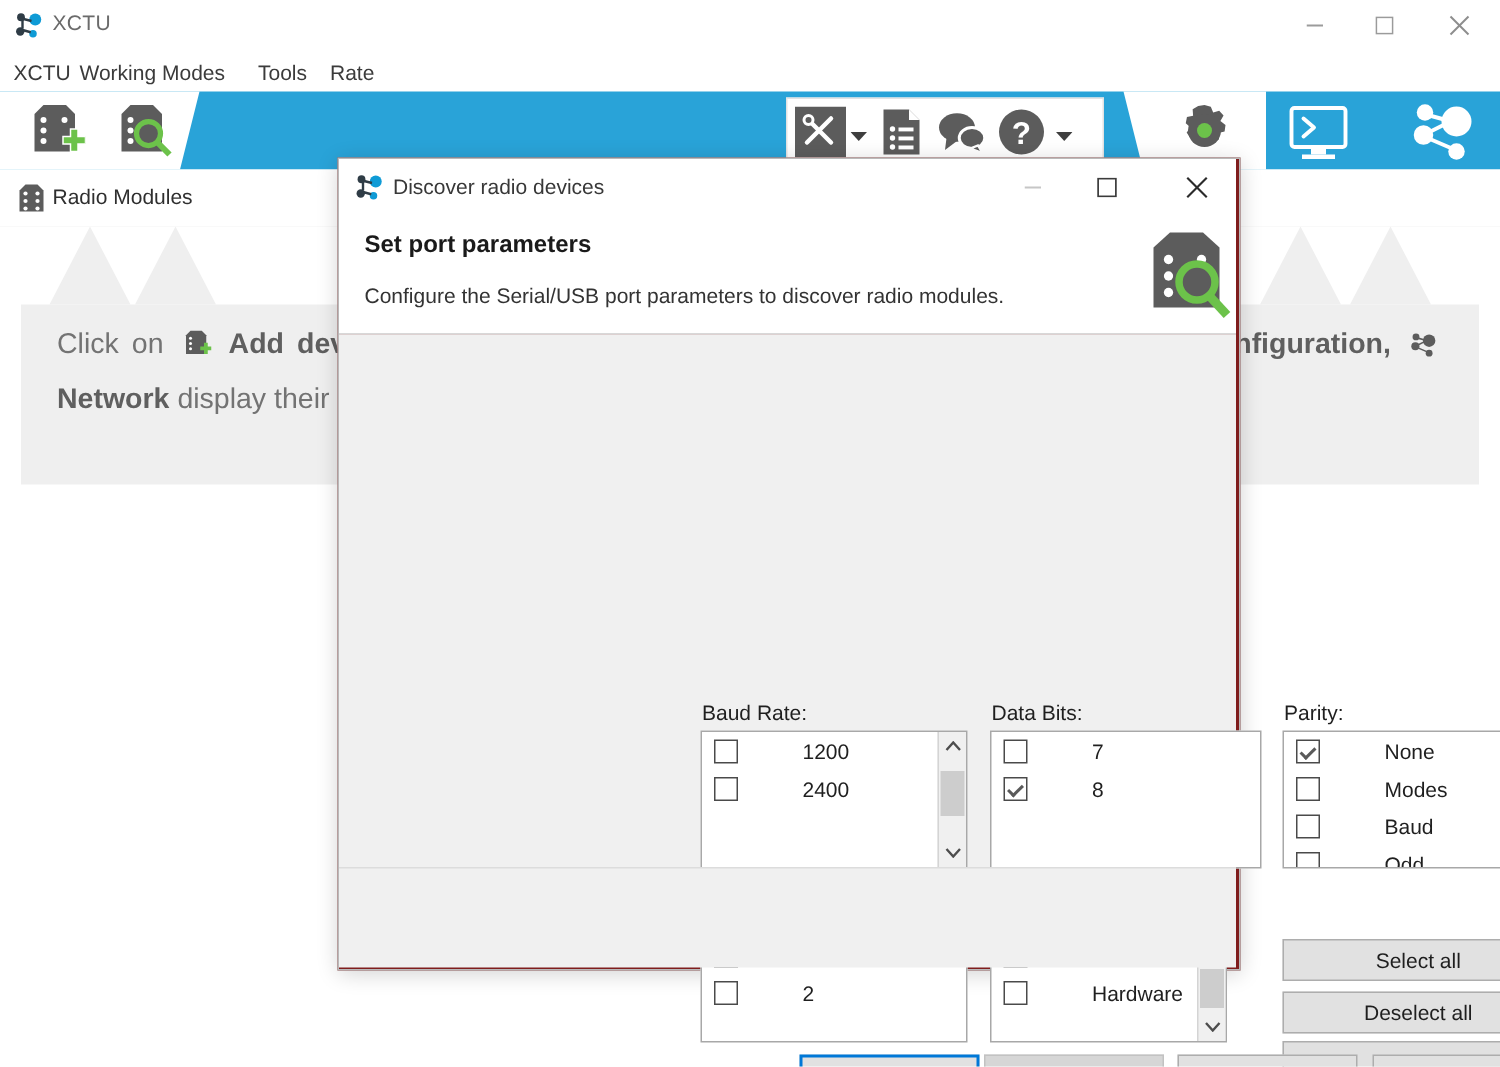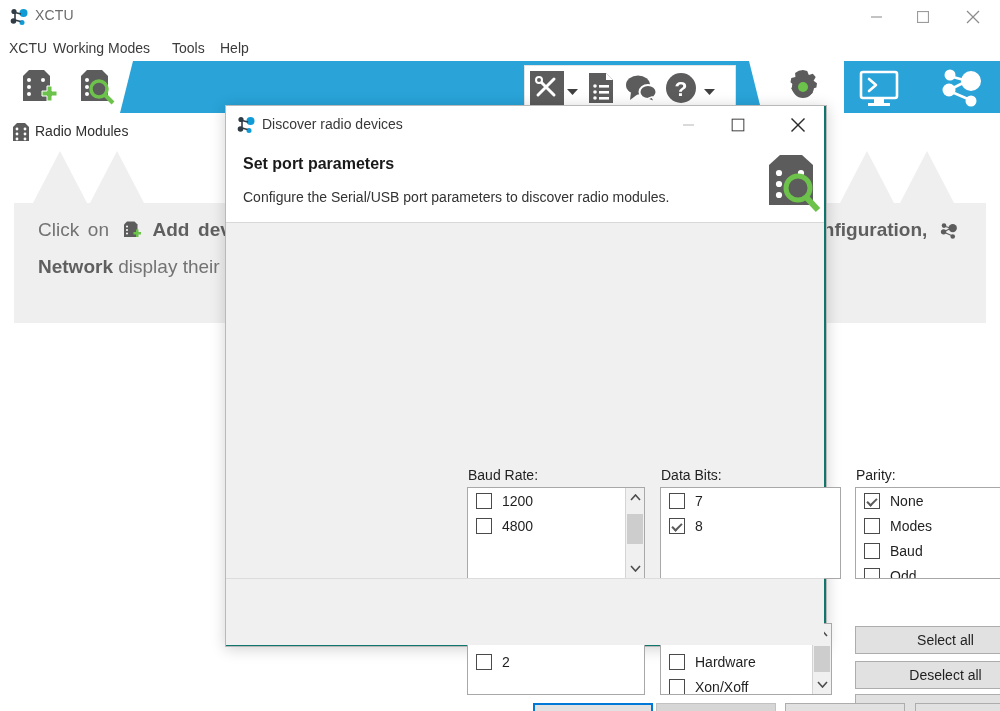--- a/index.html
+++ b/index.html
@@ -51,42 +51,42 @@
   
   #welcome-panel{position:absolute;left:0;top:151px;width:1000px;height:560px;background:#ffffff;overflow:hidden;}
   #welcome-box{position:absolute;left:14px;top:52px;width:972px;height:120px;background:#efefef;}
   .tooth{position:absolute;top:0;width:0;height:0;border-left:27px solid transparent;border-right:27px solid transparent;border-bottom:52px solid #efefef;}
   #welcome-text{position:absolute;left:0;top:0;width:972px;height:120px;
     font-size:19px;line-height:37px;color:#737373;text-align:justify;padding:8px 24px;box-sizing:border-box;}
   .wt-strong{font-weight:bold;color:#5f5f5f;}
   .inline-ico{display:inline-block;width:20px;height:20px;vertical-align:-4px;margin:0 3px;}
 
   
-  #dialog{position:absolute;left:225px;top:105px;width:600px;height:540px;background:#0f766e;
+  #dialog{position:absolute;left:225px;top:105px;width:600px;height:540px;background:#7f1d1d;
     border:1px solid #b9b9b9;box-shadow:0 2px 14px rgba(0,0,0,.18);}
   #dlg-titlebar{position:absolute;left:0;top:0;width:598px;height:38px;background:#ffffff;}
   #dlg-logo{position:absolute;left:10px;top:9px;width:20px;height:20px;}
   #dlg-title{position:absolute;left:36px;top:10px;font-size:14px;color:#383838;}
   .dwc{position:absolute;top:0;width:46px;height:38px;cursor:default;}
   .dwc svg{position:absolute;left:50%;top:50%;transform:translate(-50%,-50%);}
   #dlg-min{left:440px;}
   #dlg-max{left:489px;}
   #dlg-close{left:549px;}
 
   #dlg-head{position:absolute;left:0;top:38px;width:598px;height:78px;background:#ffffff;border-bottom:1px solid #d8d8d8;}
   #dlg-head-title{position:absolute;left:17px;top:11px;font-size:16px;font-weight:bold;color:#1a1a1a;}
   #dlg-head-sub{position:absolute;left:17px;top:45px;font-size:14px;color:#333;}
   #dlg-head-icon{position:absolute;left:535px;top:9px;width:60px;height:62px;}
 
   #dlg-body{position:absolute;left:0;top:117px;width:598px;height:355px;background:#f0f0f0;}
   #dlg-footer{position:absolute;left:0;top:472px;width:598px;height:66px;background:#f0f0f0;border-top:1px solid #dcdcdc;}
 
   .group-label{position:absolute;font-size:14px;color:#1f1f1f;}
   .listbox{position:absolute;background:#ffffff;border:1px solid #a8a8a8;box-sizing:border-box;overflow:hidden;}
-  .listrow{position:relative;height:25px;display:flex;align-items:center;padding-left:8px;box-sizing:border-box;cursor:default;}
+  .listrow{position:relative;height:25px;display:flex;align-items:center;padding-left:8px;box-sizing:border-box;cursor:default;gap:33px;}
   .cbx{width:16px;height:16px;border:1px solid #4a4a4a;background:#ffffff;box-sizing:border-box;position:relative;flex:0 0 auto;}
   .cbx.checked:after{content:"";position:absolute;left:2px;top:4px;width:8px;height:4px;
     border-left:2px solid #5a5a5a;border-bottom:2px solid #5a5a5a;transform:rotate(-45deg);}
   .lrow-label{margin-left:10px;font-size:14px;color:#1f1f1f;}
 
   .vscroll{position:absolute;right:0;top:0;width:19px;height:100%;background:#f0f0f0;border-left:1px solid #d4d4d4;box-sizing:border-box;cursor:default;}
   .vs-arrow{position:absolute;left:0;width:18px;height:17px;display:flex;align-items:center;justify-content:center;}
   .vs-up{top:1px;} .vs-down{bottom:1px;}
   .vs-thumb{position:absolute;left:1px;width:16px;background:#cdcdcd;}
 
@@ -132,21 +132,21 @@
           <line x1="1" y1="1" x2="13" y2="13" stroke="#8d8d8d" stroke-width="1.3"></line>
           <line x1="13" y1="1" x2="1" y2="13" stroke="#8d8d8d" stroke-width="1.3"></line>
         </svg>
     </div>
   </div>
 
   <div id="menu-bar">
     <span class="menu-item" style="left:5px">XCTU</span>
     <span class="menu-item" style="left:49px">Working Modes</span>
     <span class="menu-item" style="left:168px">Tools</span>
-    <span class="menu-item" style="left:216px">Help</span>
+    <span class="menu-item" style="left:216px">Rate</span>
   </div>
 
   <div id="toolbar-band"></div>
   <div id="tab-left"></div>
   <div id="tab-right"></div>
 
   <span class="tool-icon" style="left:17px;top:68px">
     <svg width="40" height="38" viewBox="0 0 40 38">
       <path d="M6 8 L12 2 L27 2 L33 8 L33 33 L6 33 Z" fill="#5c5c5c"></path>
       <circle cx="12" cy="12" r="2" fill="#fff"></circle>
@@ -354,21 +354,21 @@
     <div id="dlg-body">
 
       <div class="group-label" style="left:242px;top:244px">Baud Rate:</div>
       <div class="listbox" style="left:241px;top:264px;width:178px;height:92px">
         <div class="listrow">
           <span class="cbx"></span>
           <span class="lrow-label">1200</span>
         </div>
         <div class="listrow">
           <span class="cbx"></span>
-          <span class="lrow-label">4800</span>
+          <span class="lrow-label">2400</span>
         </div>
         <div class="vscroll">
           <span class="vs-arrow vs-up">
             <svg width="11" height="7">
                 <polyline points="1,6 5.5,1 10,6" fill="none" stroke="#4d4d4d" stroke-width="1.6"></polyline>
               </svg>
           </span>
           <span class="vs-thumb" style="top:26px;height:30px"></span>
           <span class="vs-arrow vs-down">
             <svg width="11" height="7">
@@ -417,32 +417,28 @@
           <span class="cbx checked"></span>
           <span class="lrow-label">1</span>
         </div>
         <div class="listrow">
           <span class="cbx"></span>
           <span class="lrow-label">2</span>
         </div>
       </div>
 
       <div class="group-label" style="left:435px;top:380px">Flow Control:</div>
-      <div class="listbox" style="left:434px;top:400px;width:172px;height:72px">
+      <div class="listbox" style="left:434px;top:400px;width:158px;height:72px">
         <div class="listrow">
           <span class="cbx checked"></span>
           <span class="lrow-label">None</span>
         </div>
         <div class="listrow">
           <span class="cbx"></span>
           <span class="lrow-label">Hardware</span>
-        </div>
-        <div class="listrow">
-          <span class="cbx"></span>
-          <span class="lrow-label">Xon/Xoff</span>
         </div>
         <div class="vscroll">
           <span class="vs-arrow vs-up">
             <svg width="11" height="7">
                 <polyline points="1,6 5.5,1 10,6" fill="none" stroke="#4d4d4d" stroke-width="1.6"></polyline>
               </svg>
           </span>
           <span class="vs-thumb" style="top:22px;height:26px"></span>
           <span class="vs-arrow vs-down">
             <svg width="11" height="7">

